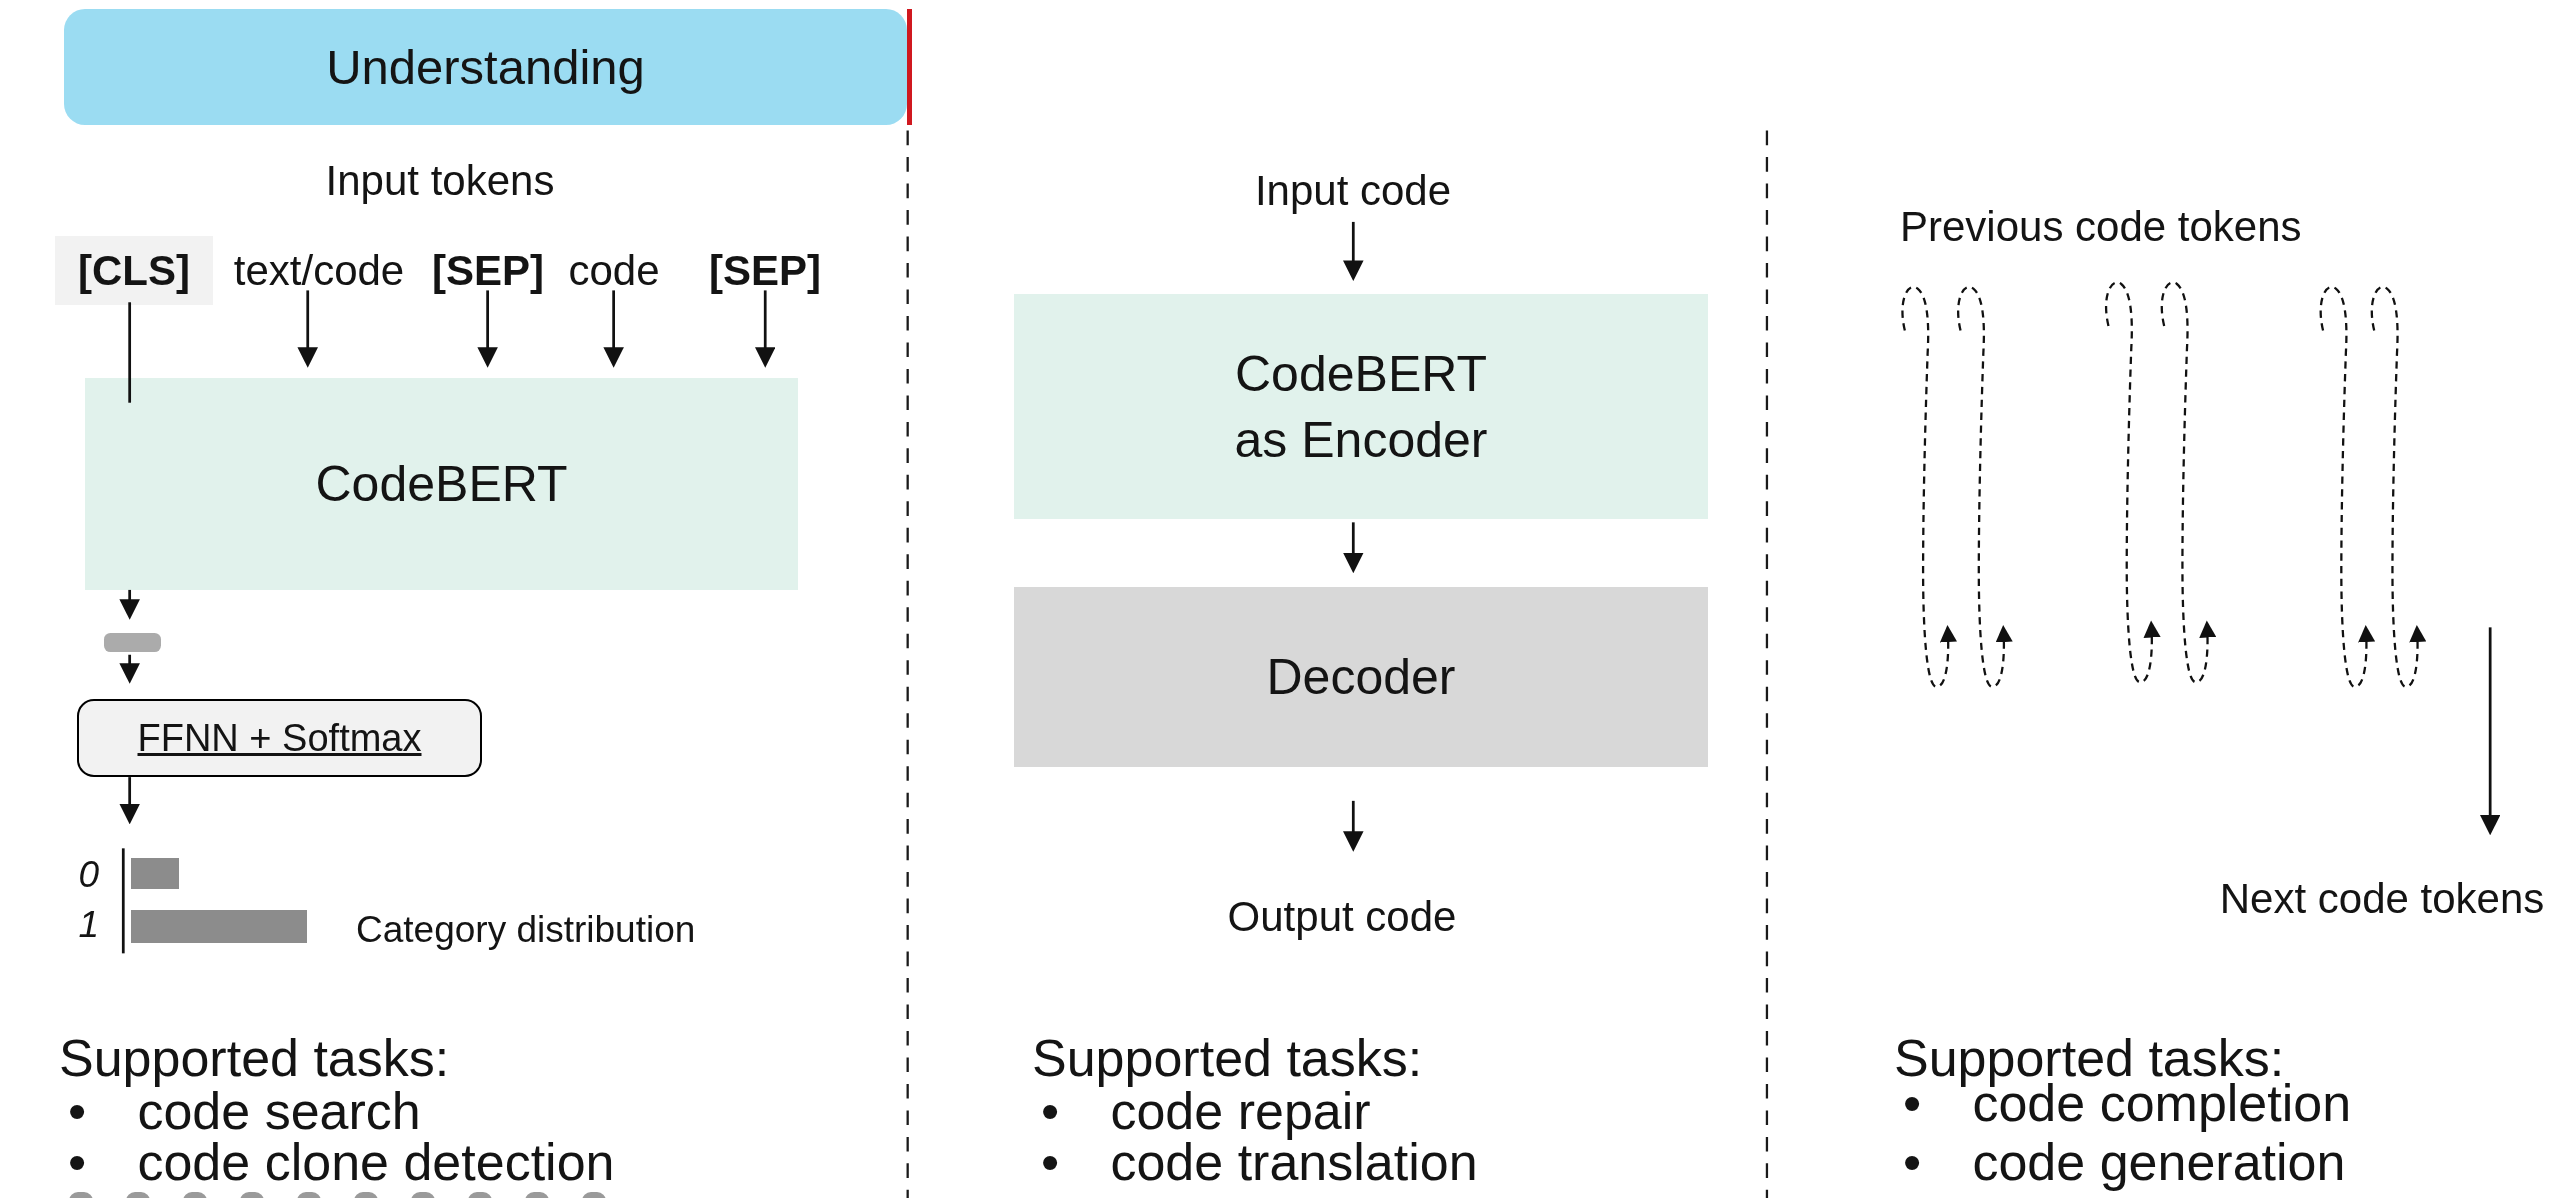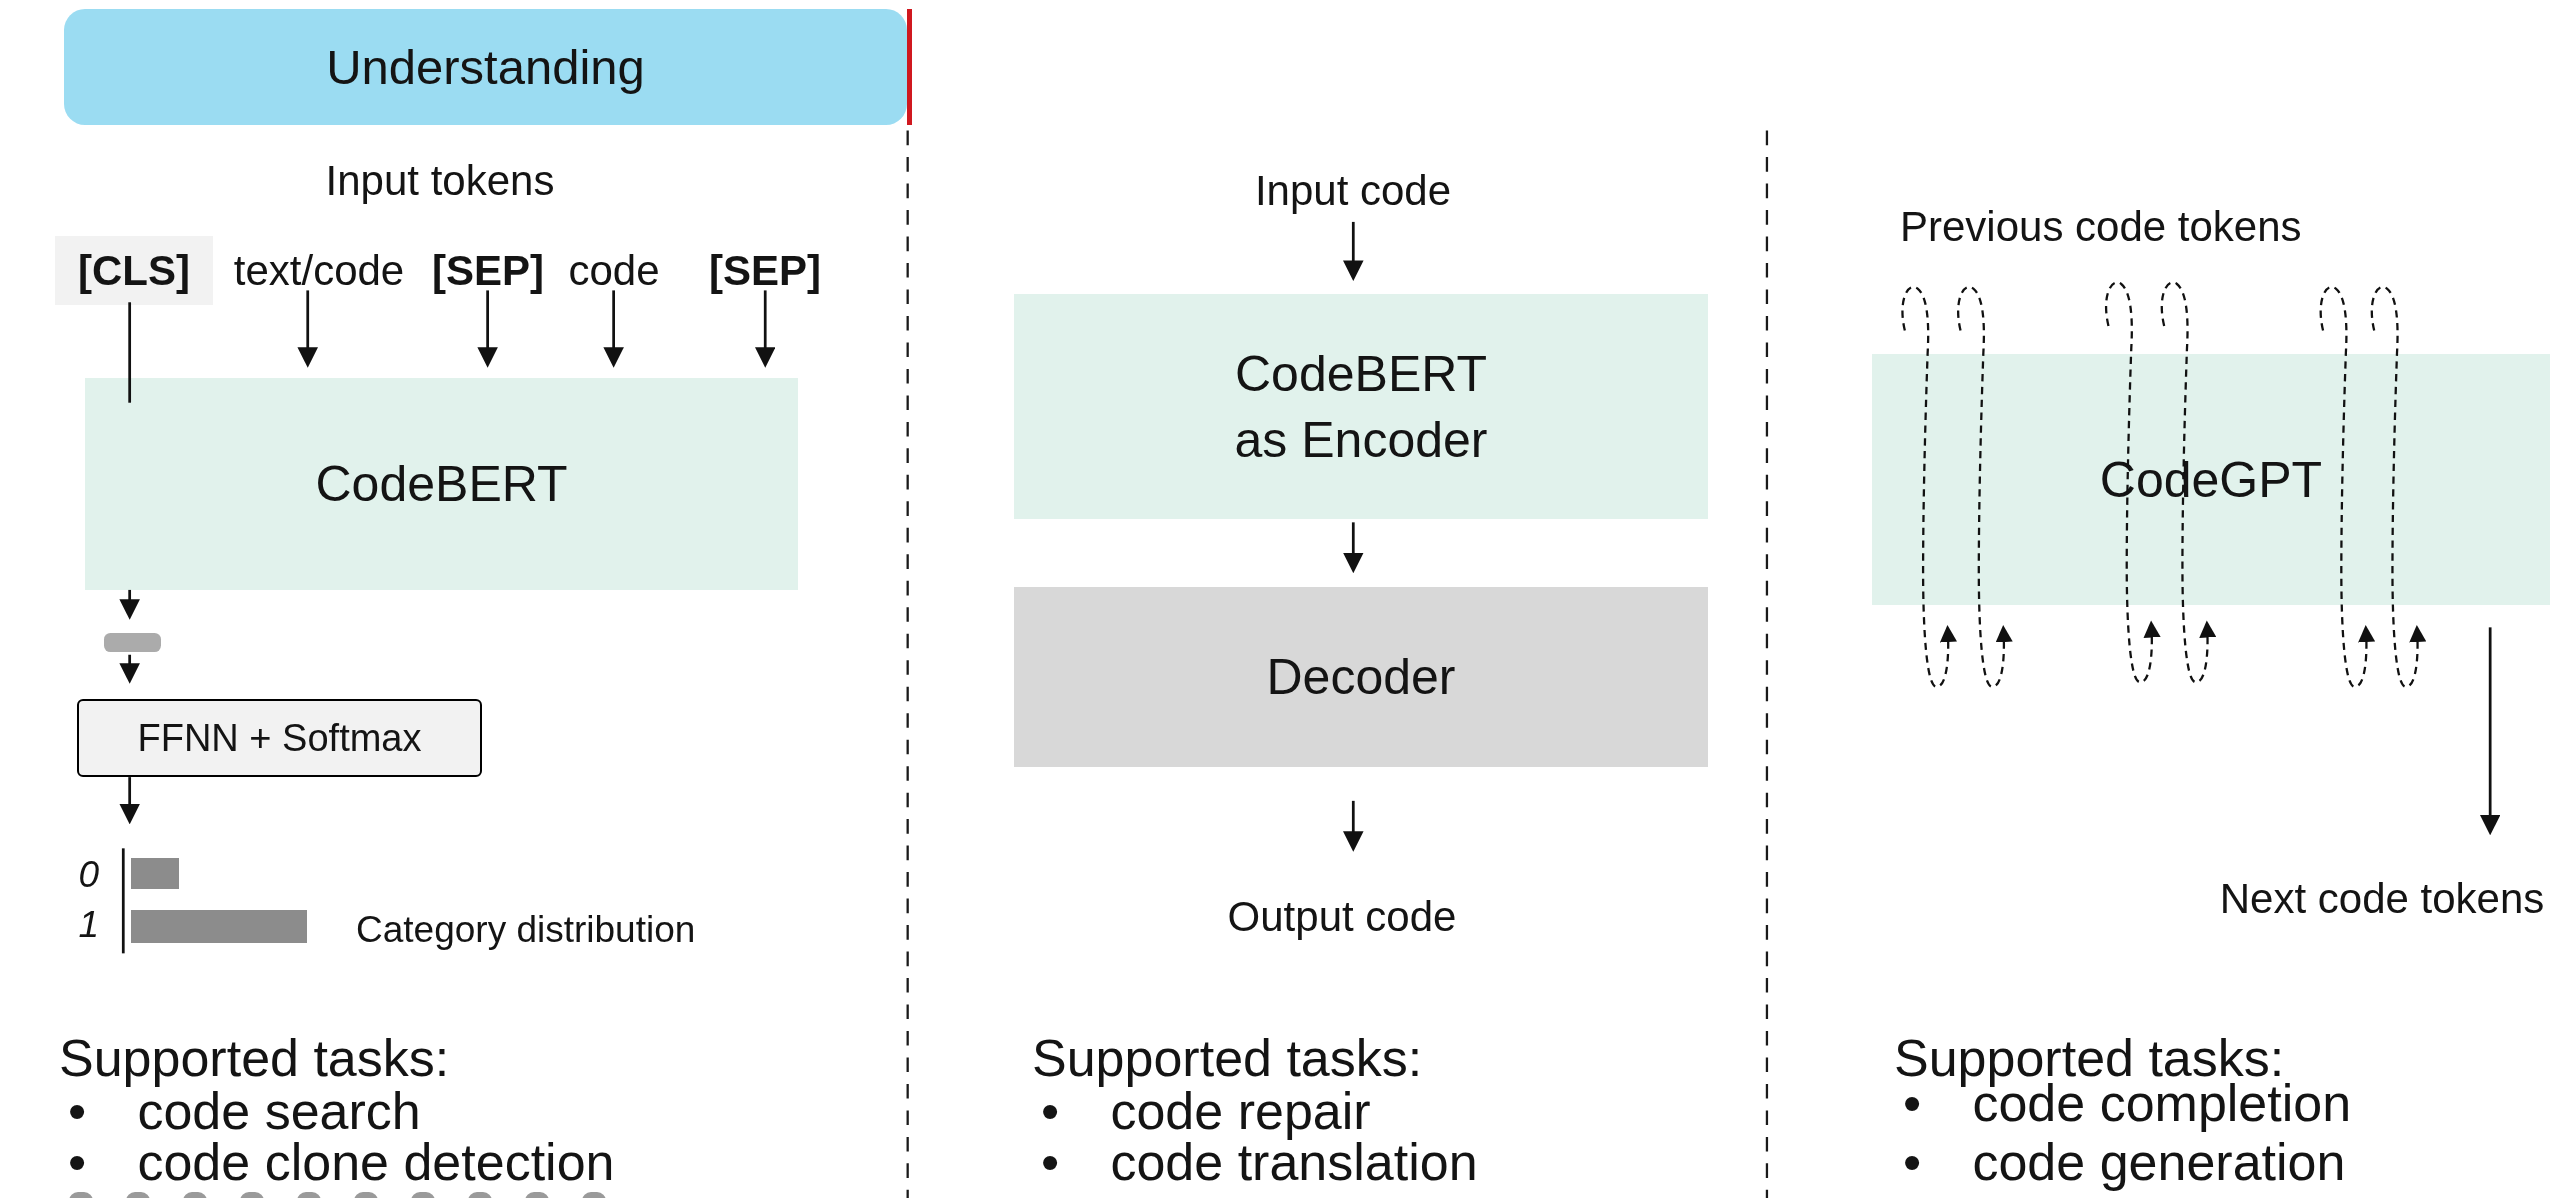--- a/index.html
+++ b/index.html
@@ -24,21 +24,21 @@
   
   .mint{background:var(--model-mint,#e1f2ec);}
   .model-label{font-size:50px;line-height:66px;}
   .codebert-box{left:85px;top:378px;width:713px;height:212px;}
   .encoder-box{left:1014px;top:294px;width:694px;height:225px;}
   .decoder-box{left:1014px;top:587px;width:694px;height:180px;background:var(--decoder-gray,#d8d8d8);}
   .codegpt-box{left:1872px;top:354px;width:678px;height:251px;}
   
   .vector-pill{left:104px;top:633px;width:57px;height:19px;border-radius:6.4px;background:var(--vector-gray,#ababab);}
   .ffnn-box{left:77px;top:699px;width:405px;height:78px;background:var(--ffnn-bg,#f2f2f2);
-    border:2.7px solid #000;border-radius:6px;box-sizing:border-box;font-size:38px;}
+    border:2.7px solid #000;border-radius:17px;box-sizing:border-box;font-size:38px;text-decoration:underline;}
   
   .axis-label{font-size:37px;font-style:italic;width:55px;text-align:right;}
   .bar{background:var(--bar-gray,#8c8c8c);}
   .chart-caption{font-size:37px;white-space:nowrap;}
   
   .tasks{font-size:52px;line-height:46px;}
   .tasks .heading{white-space:nowrap;}
   .task-item{position:absolute;white-space:nowrap;}
   .task-item .dot{display:inline-block;width:55px;}
   
@@ -128,23 +128,20 @@
     <span class="dot">•</span>
     <span>code repair</span>
   </div>
   <div class="task-item tasks" style="left:1041px;top:1139px;">
     <span class="dot">•</span>
     <span>code translation</span>
   </div>
 
   <div class="abs t46 txt" style="left:1900px;top:203px;">Previous code tokens</div>
 
-  <div class="abs mint codegpt-box ctr model-label box">
-    <span>CodeGPT</span>
-  </div>
 
   <div class="abs t46 cx txt" style="left:2382px;top:875px;">Next code tokens</div>
 
   <div class="abs tasks" style="left:1894px;top:1035px;">
     <div class="heading">Supported tasks:</div>
   </div>
   <div class="task-item tasks" style="left:1903px;top:1080px;">
     <span class="dot">•</span>
     <span>code completion</span>
   </div>

